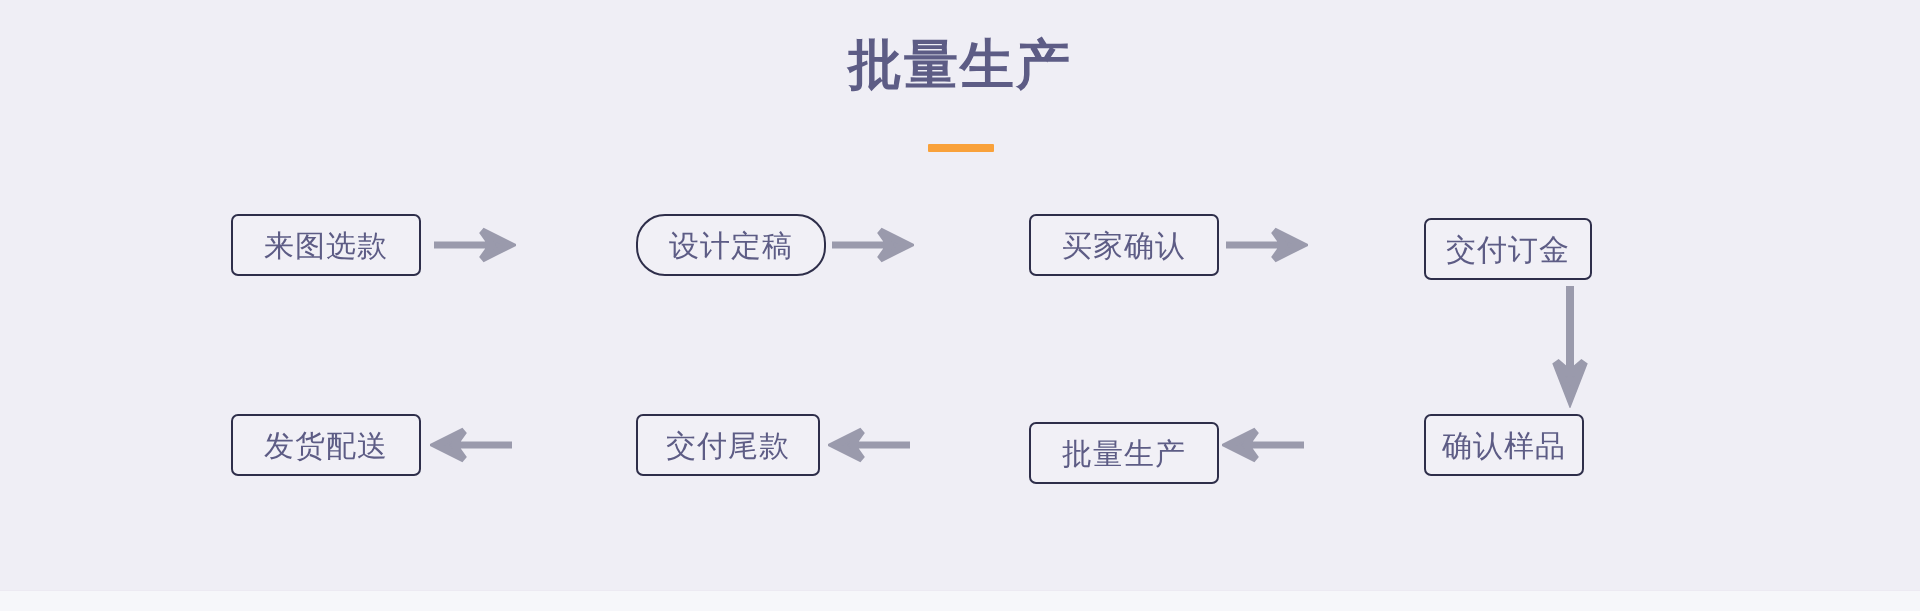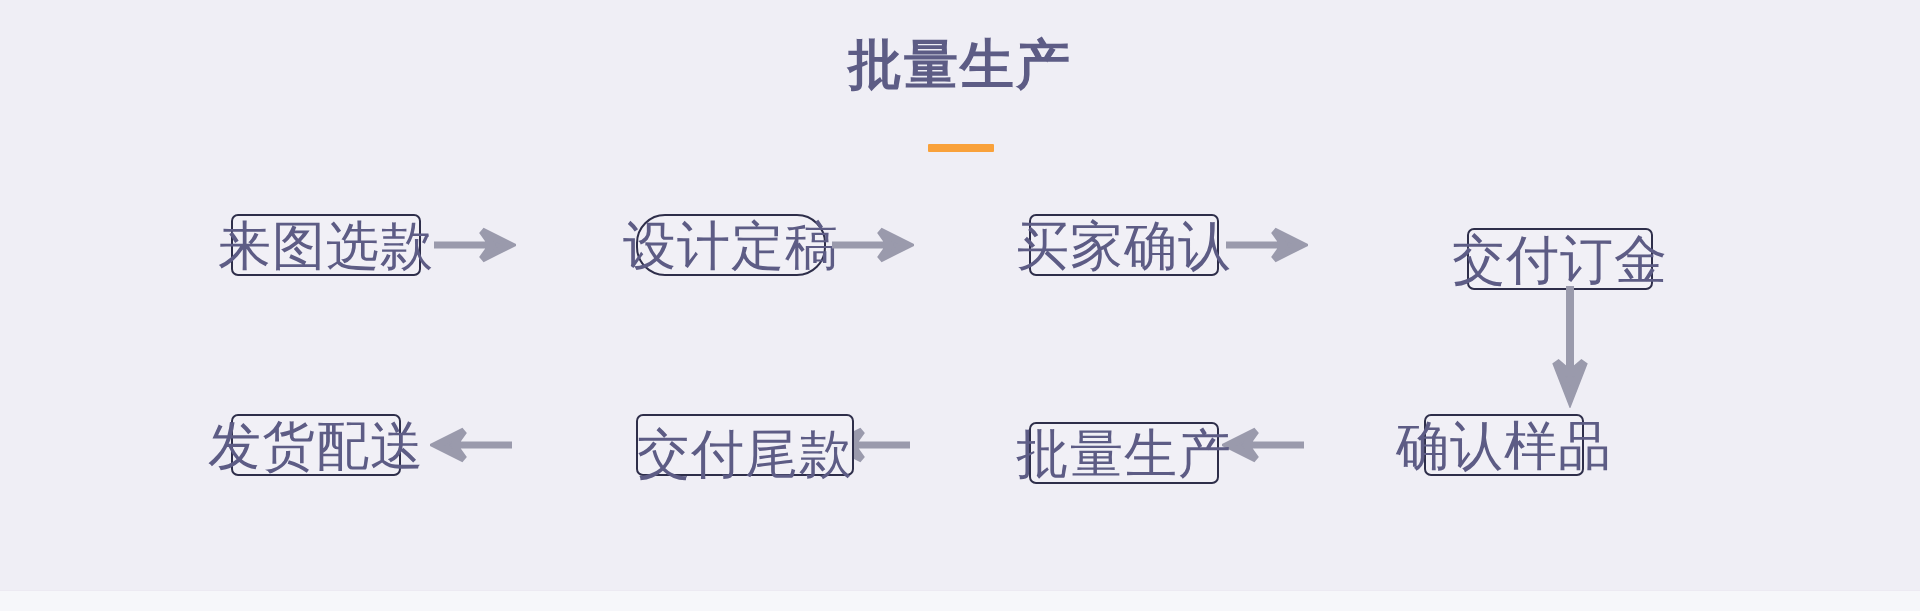--- a/index.html
+++ b/index.html
@@ -66,35 +66,35 @@
     height: 62px;
     border: 2px solid #2e2e4a;
     border-radius: 7px;
     background: #f1f0f6;
     display: flex;
     align-items: center;
     justify-content: center;
   }
   .flow-box .box-label {
     font-family: "DejaVu Serif", "Liberation Serif", serif;
-    font-size: 53px;
+    font-size: 30px;
     line-height: 41px;
     color: #5d5c85;
     letter-spacing: 1px;
     white-space: nowrap;
   }
 
   
   #box-0 { left: 231px;  top: 214px; width: 190px; }
   #box-1 { left: 636px;  top: 214px; width: 190px; border-radius: 29px; }
   #box-2 { left: 1029px; top: 214px; width: 190px; text-align: right; }
-  #box-3 { left: 1424px; top: 228px; width: 186px; margin-left: 43px; }
+  #box-3 { left: 1424px; top: 218px; width: 168px; }
   
-  #box-7 { left: 231px;  top: 414px; width: 170px; }
-  #box-6 { left: 636px;  top: 414px; width: 218px; align-items: flex-end; }
+  #box-7 { left: 231px;  top: 414px; width: 190px; }
+  #box-6 { left: 636px;  top: 414px; width: 184px; }
   #box-5 { left: 1029px; top: 422px; width: 190px; }
   #box-4 { left: 1424px; top: 414px; width: 160px; }
 
   
   .arrow {
     position: absolute;
     display: block;
   }
   .arrow-h { width: 86px; height: 40px; top: 225px; }
   .arrow-h-bottom { width: 86px; height: 40px; top: 425px; }

